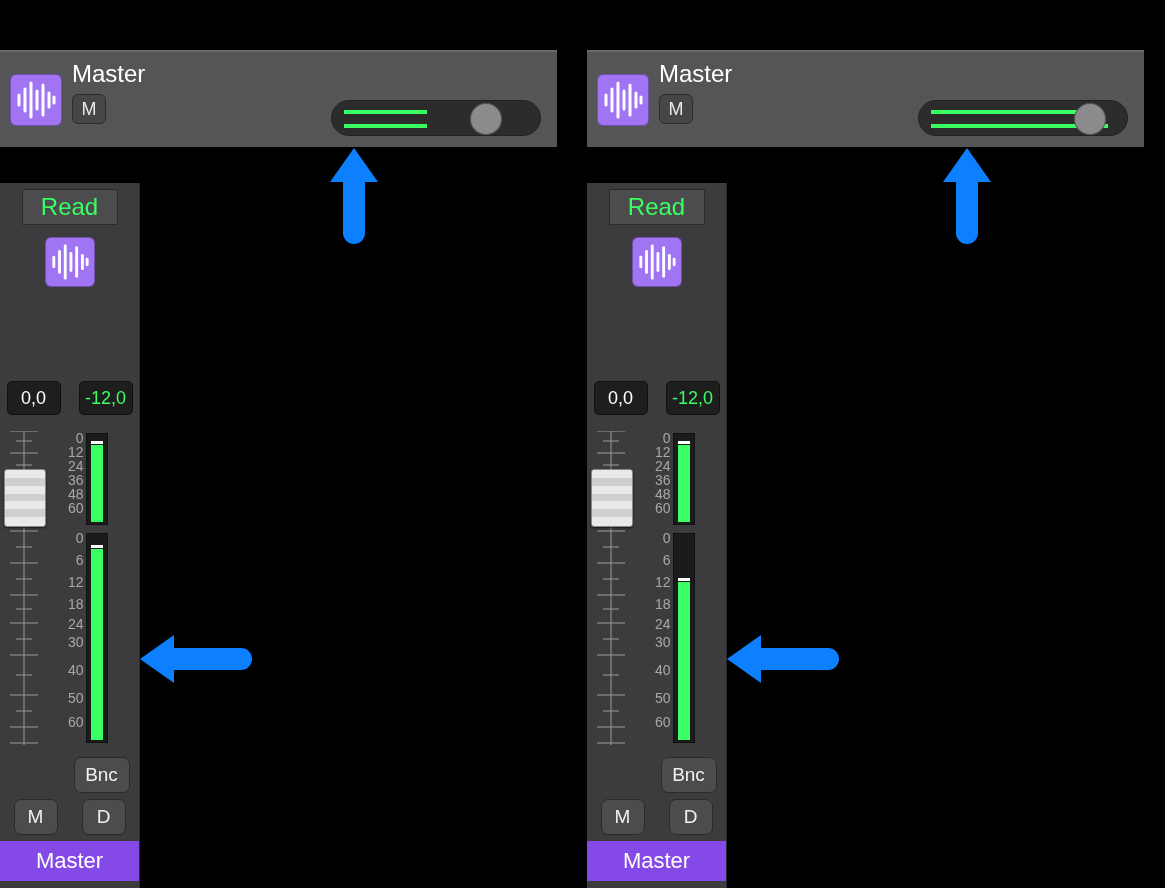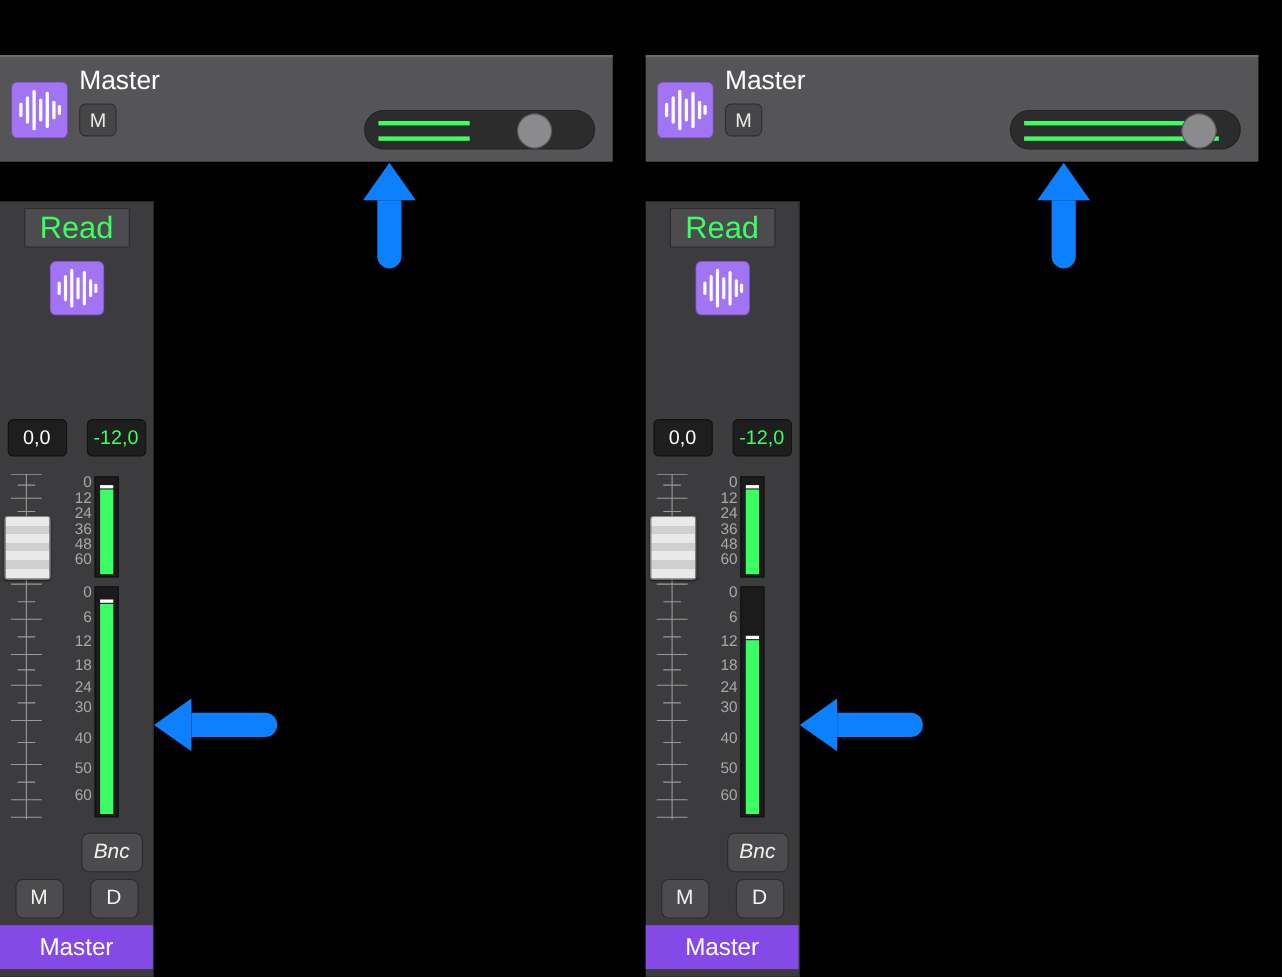--- a/index.html
+++ b/index.html
@@ -157,21 +157,21 @@
     display: flex;
     gap: 6px;
     margin-top: 6px;
   }
   .pill-btn {
     height: 36px;
     background: #4c4c4e;
     border: 1px solid #2b2b2b;
     border-radius: 1px;
     color: #e8e8e8;
-    font-size: 28px;
+    font-size: 24px;
     display: flex;
     align-items: center;
     justify-content: center;
     cursor: pointer;
   }
   .read-btn {
     width: 96px;
     color: #3aff62;
   }
   .track-icon-med {
@@ -268,21 +268,21 @@
     background: #4c4c4e;
     border: 1px solid #2b2b2b;
     border-radius: 7px;
     color: #f0f0f0;
     font-size: 19px;
     display: flex;
     align-items: center;
     justify-content: center;
     cursor: pointer;
   }
-  .row-bnc { margin-top: 10px; margin-left: 64px; font-style: italic; }
+  .row-bnc { margin-top: 10px; margin-left: 64px; }
   .row-md { display: flex; gap: 24px; margin-top: 6px; }
   .strip-label {
     margin-top: 6px;
     width: 100%;
     height: 40px;
     background: #8449e6;
     color: #fff;
     font-size: 22px;
     display: flex;
     align-items: center;

